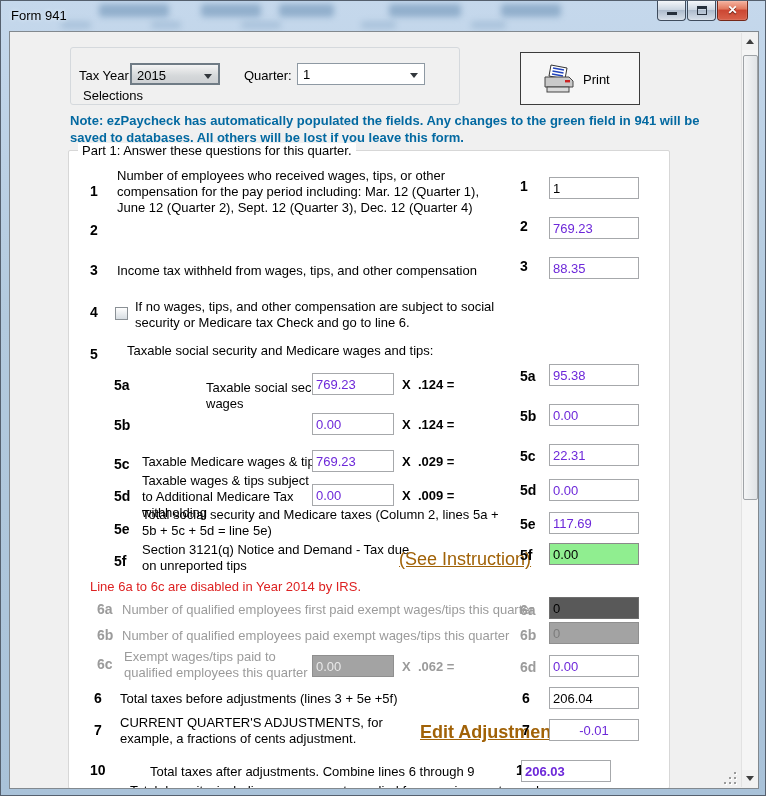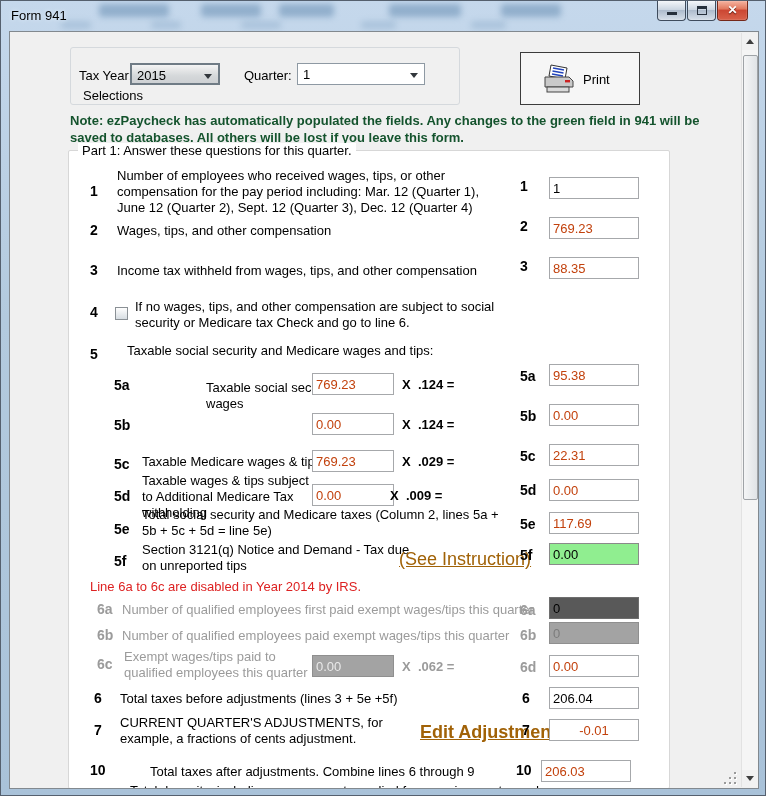--- a/index.html
+++ b/index.html
@@ -31,31 +31,31 @@
   .grouplabel { position:absolute; font-size:13px; color:#000; background:#f0f0f0; padding:0 4px; }
   .lbl { position:absolute; font-size:13px; color:#000; }
   .combo { position:absolute; height:22px; border:1px solid #8e99a3; background:#fff; font-size:13px; cursor:pointer; }
   .combo .val { position:absolute; left:5px; top:3px; }
   .combo-gray { background:linear-gradient(180deg,#f4f4f4,#d5d8da 60%,#cdd0d3); border:2px solid #6f7b85; }
   .combo-arrow { position:absolute; right:6px; top:9px; width:0; height:0;
     border-left:4px solid transparent; border-right:4px solid transparent; border-top:5px solid #32373c; }
   #print-btn { position:absolute; left:510px; top:20px; width:120px; height:53px; background:#f6f6f6;
     border:1px solid #3c3c3c; cursor:pointer; }
   #print-btn .plabel { position:absolute; left:62px; top:19px; font-size:13px; }
-  #note { position:absolute; left:60px; top:80px; width:650px; font-size:13px; font-weight:bold; line-height:17px; color:#14532d; }
+  #note { position:absolute; left:60px; top:80px; width:650px; font-size:13px; font-weight:bold; line-height:17px; color:#0369a1; }
   #part1 { position:absolute; left:58px; top:118px; width:602px; height:639px; background:#fff; border:1px solid #d7d7d7; border-radius:2px; }
   #part1-label { position:absolute; left:68px; top:111px; font-size:13px; background:#fff; padding:0 4px; color:#000; }
   .num { position:absolute; font-size:14px; font-weight:bold; color:#000; }
   .num.dis { color:#9b9b9b; }
   .desc { position:absolute; font-size:13px; color:#000; line-height:16px; }
   .desc.dis { color:#9b9b9b; }
   .mult { position:absolute; font-size:13px; font-weight:bold; white-space:pre; color:#000; }
   .mult.dis { color:#9b9b9b; }
   .tb { position:absolute; height:22px; border:1px solid #a6a8ab; background:#fff; font-size:13px;
-    padding:0 3px; font-family:"Liberation Sans", sans-serif; color:#c2410c; }
+    padding:0 3px; font-family:"Liberation Sans", sans-serif; color:#6d28d9; }
   .tb.black { color:#000; }
   .tb.mid { width:82px; }
   .tb.right { width:90px; }
   .tb.green { background:#90ee90; color:#000; border-color:#8a8a8a; }
   .tb.dark { background:#595959; color:#000; border-color:#6e6e6e; }
   .tb.gray { background:#a3a3a3; color:#7c7c7c; border-color:#8f8f8f; }
   .tb.graylight { background:#a3a3a3; color:#e9e9e9; border-color:#8f8f8f; }
   .checkbox { position:absolute; width:13px; height:13px; border:1px solid #8a9095;
     background:linear-gradient(180deg,#fefefe,#d7dde2); cursor:pointer; }
   .link { position:absolute; font-size:18px; color:#a16207; text-decoration:underline; cursor:pointer; }
@@ -134,21 +134,20 @@
 
     <div id="part1"></div>
     <span id="part1-label">Part 1: Answer these questions for this quarter.</span>
 
     <span class="num" style="left:80px;top:151px;">1</span>
     <span class="desc" style="left:107px;top:136px;width:372px;">Number of employees who received wages, tips, or other compensation for the pay period including: Mar. 12 (Quarter 1), June 12 (Quarter 2), Sept. 12 (Quarter 3), Dec. 12 (Quarter 4)</span>
     <span class="num" style="left:510px;top:146px;">1</span>
     <input class="tb right black" style="left: 539px; top: 145px;" value="1">
 
     <span class="num" style="left:80px;top:190px;">2</span>
-    <span class="desc" style="left:107px;top:191px;width:400px;">Wages, tips, and other compensation</span>
     <span class="num" style="left:510px;top:186px;">2</span>
     <input class="tb right" style="left: 539px; top: 185px;" value="769.23">
 
     <span class="num" style="left:80px;top:230px;">3</span>
     <span class="desc" style="left:107px;top:231px;width:400px;">Income tax withheld from wages, tips, and other compensation</span>
     <span class="num" style="left:510px;top:226px;">3</span>
     <input class="tb right" style="left: 539px; top: 225px;" value="88.35">
 
     <span class="num" style="left:80px;top:272px;">4</span>
     <span class="checkbox" style="left:105px;top:275px;"></span>
@@ -173,21 +172,21 @@
     <span class="num" style="left:104px;top:424px;">5c</span>
     <span class="desc" style="left:132px;top:422px;width:180px;">Taxable Medicare wages &amp; tips</span>
     <input class="tb mid" style="left: 302px; top: 418px;" value="769.23">
     <span class="mult" style="left:392px;top:422px;">X  .029 =</span>
     <span class="num" style="left:510px;top:416px;">5c</span>
     <input class="tb right" style="left: 539px; top: 412px;" value="22.31">
 
     <span class="num" style="left:104px;top:456px;">5d</span>
     <span class="desc" style="left:132px;top:441px;width:180px;">Taxable wages &amp; tips subject to Additional Medicare Tax withholding</span>
     <input class="tb mid" style="left: 302px; top: 452px;" value="0.00">
-    <span class="mult" style="left:380px;top:456px;">X  .009 =</span>
+    <span class="mult" style="left:392px;top:456px;">X  .009 =</span>
     <span class="num" style="left:510px;top:450px;">5d</span>
     <input class="tb right" style="left: 539px; top: 447px;" value="0.00">
 
     <span class="num" style="left:104px;top:489px;">5e</span>
     <span class="desc" style="left:132px;top:475px;width:368px;">Total social security and Medicare taxes (Column 2, lines 5a + 5b + 5c + 5d = line 5e)</span>
     <span class="num" style="left:510px;top:484px;">5e</span>
     <input class="tb right" style="left: 539px; top: 480px;" value="117.69">
 
     <span class="num" style="left:104px;top:521px;">5f</span>
     <span class="desc" style="left:132px;top:510px;width:272px;">Section 3121(q) Notice and Demand - Tax due on unreported tips</span>
@@ -221,21 +220,21 @@
 
     <span class="num" style="left:84px;top:690px;">7</span>
     <span class="desc" style="left:110px;top:683px;width:268px;">CURRENT QUARTER'S ADJUSTMENTS, for example, a fractions of cents adjustment.</span>
     <span class="link" style="left:410px;top:690px;font-weight:bold;">Edit Adjustments</span>
     <span class="num" style="left:512px;top:690px;">7</span>
     <input class="tb right" style="left: 539px; top: 687px; text-align: center;" value="-0.01">
 
     <span class="num" style="left:80px;top:730px;">10</span>
     <span class="desc" style="left:120px;top:732px;width:400px;margin-left:20px;">Total taxes after adjustments. Combine lines 6 through 9</span>
     <span class="num" style="left:506px;top:730px;">10</span>
-    <input class="tb right" style="left: 531px; top: 728px;" value="206.03">
+    <input class="tb right" style="left: 511px; top: 728px; font-weight: bold;" value="206.03">
 
     <span class="desc" style="left:120px;top:751px;width:420px;">Total deposits, including overpayments applied from a prior quarter and</span>
 
     <div id="vscroll">
       <div class="sbtn sb-up">
           <span class="tri-up"></span>
         </div>
       <div id="sthumb"></div>
       <div class="sbtn sb-down">
           <span class="tri-down"></span>

